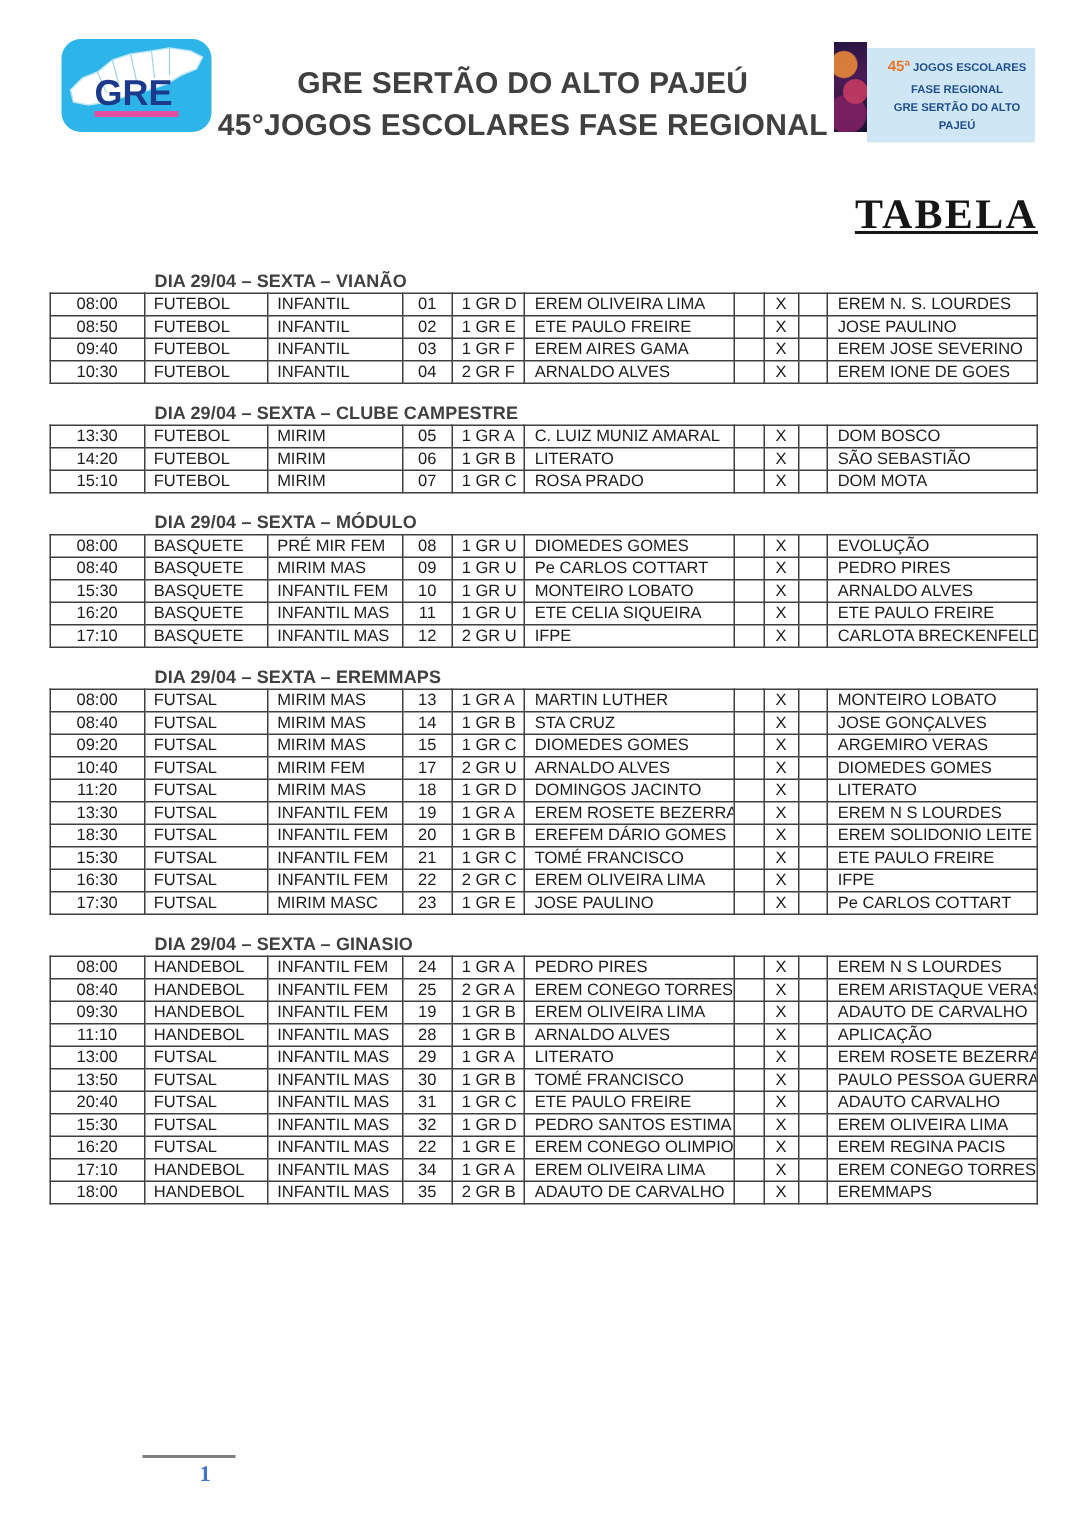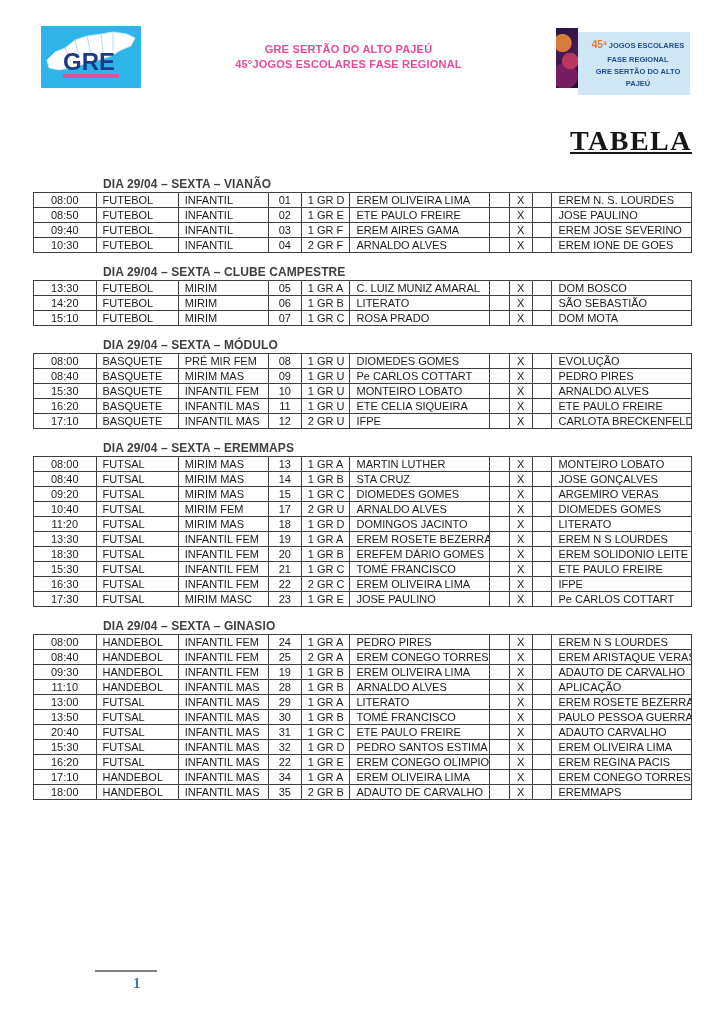--- a/index.html
+++ b/index.html
@@ -13,27 +13,27 @@
     overflow: hidden;
   }
   .page { padding: 26px 33px 0 33px; position: relative; height: 1024px; }
 
   
   .hdr { display: flex; align-items: flex-start; }
   .gre-logo {
     width: 100px; height: 62px; margin-left: 8px;
     background: var(--logo_blue, #2db4e8);
     position: relative; flex: 0 0 auto;
-    border-radius: 1px;
+    border-radius: 13px;
   }
   .gre-logo svg { position: absolute; inset: 0; }
   .hdr-title {
     flex: 1 1 auto; text-align: center;
-    font-weight: bold; font-size: 11px; line-height: 1.4;
-    padding-top: 16px; color: #ec4899; letter-spacing: .2px;
+    font-weight: bold; font-size: 20px; line-height: 1.4;
+    padding-top: 16px; color: #404040; letter-spacing: .2px;
   }
   .jogos-logo { display: flex; flex: 0 0 auto; margin-right: 2px; }
   .athlete-art {
     width: 22px; height: 60px; margin-top: 2px;
     background:
       radial-gradient(circle at 30% 25%, rgba(232,135,58,.9) 0 18%, transparent 20%),
       radial-gradient(circle at 65% 55%, rgba(196,58,98,.9) 0 22%, transparent 24%),
       radial-gradient(circle at 40% 80%, rgba(122,31,98,.95) 0 25%, transparent 27%),
       linear-gradient(165deg, #241540 0%, #4a1a55 40%, #1b1230 100%);
   }

